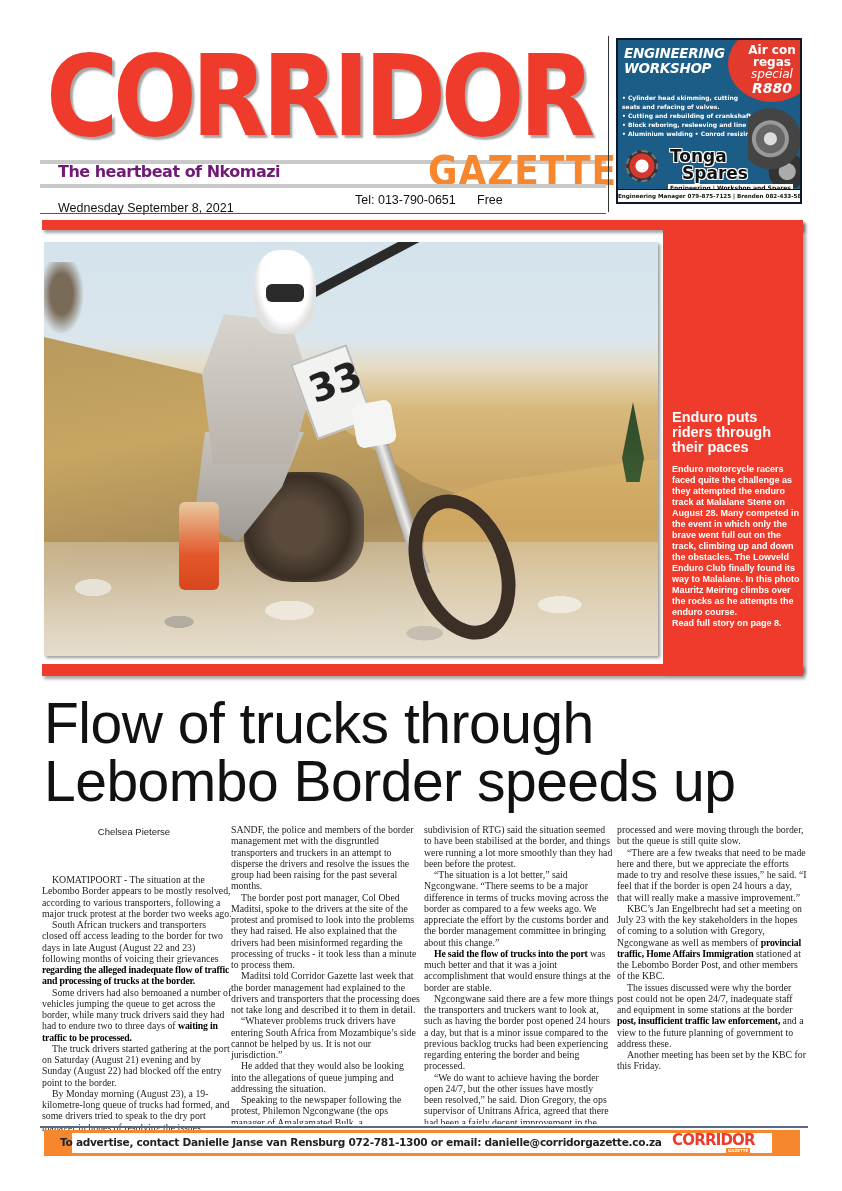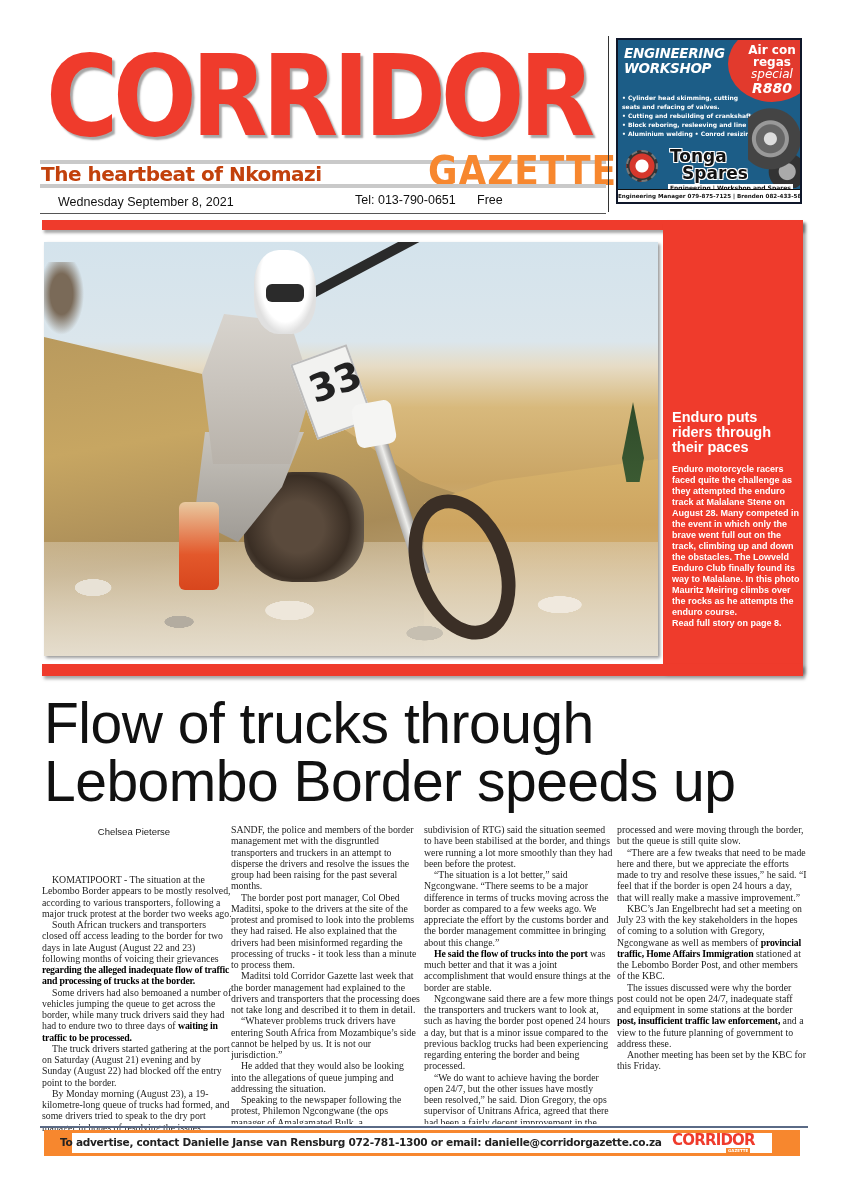--- a/index.html
+++ b/index.html
@@ -11,34 +11,34 @@
   .logo-corridor {
     position: absolute; left: 6px; top: 0px; width: 560px; height: 120px;
     font-family: "DejaVu Sans", sans-serif; font-weight: bold;
     font-size: 112px; line-height: 120px; color: #ef3b2c;
     letter-spacing: -6px; transform: scaleX(0.88); transform-origin: left top;
     text-shadow: 3px 3px 2px rgba(0,0,0,0.35);
   }
   .mast-bar-top { position: absolute; left: 0; top: 124px; width: 566px; height: 4px; background: #c9c9c9; }
   .mast-bar-bot { position: absolute; left: 0; top: 148px; width: 566px; height: 4px; background: #c9c9c9; }
   .tagline {
-    position: absolute; left: 1px; top: 126px;
-    font-family: "DejaVu Sans", sans-serif; font-weight: bold; font-size: 20px; color: #c2410c;
+    position: absolute; left: 18px; top: 126px;
+    font-family: "DejaVu Sans", sans-serif; font-weight: bold; font-size: 16px; color: #701a75;
     letter-spacing: -0.5px;
   }
   .logo-gazette {
     position: absolute; left: 388px; top: 112px;
     font-family: "DejaVu Sans", sans-serif; font-weight: bold; font-size: 40px; color: #f7872e;
     letter-spacing: 1px; transform: scaleX(0.9); transform-origin: left top;
   }
   .dateline {
     position: absolute; left: 0; top: 155px; width: 566px; height: 20px;
     font-family: "Liberation Sans", sans-serif; font-size: 12.5px; color: #111;
   }
-  .dateline .date { position: absolute; left: 18px; top: 4px; }
+  .dateline .date { position: absolute; left: 18px; top: 10px; }
   .dateline .tel { position: absolute; left: 315px; top: 2px; }
   .dateline .free { position: absolute; left: 437px; top: 2px; }
   .mast-rule { position: absolute; left: 0; top: 177px; width: 566px; height: 1px; background: #555; }
   .vrule { position: absolute; left: 608px; top: 36px; width: 1px; height: 176px; background: #333; }
 
   
   .ad {
     position: absolute; left: 616px; top: 38px; width: 186px; height: 166px;
     background: #1c5d87; border: 2px solid #0f172a; overflow: hidden;
   }

